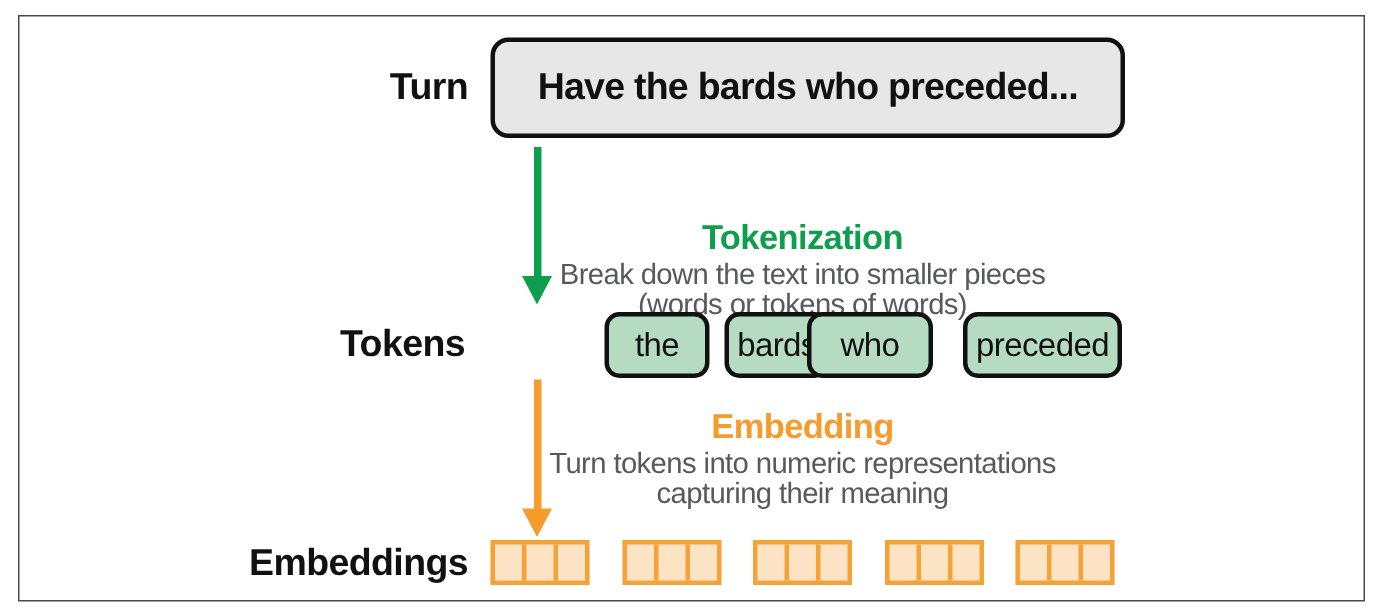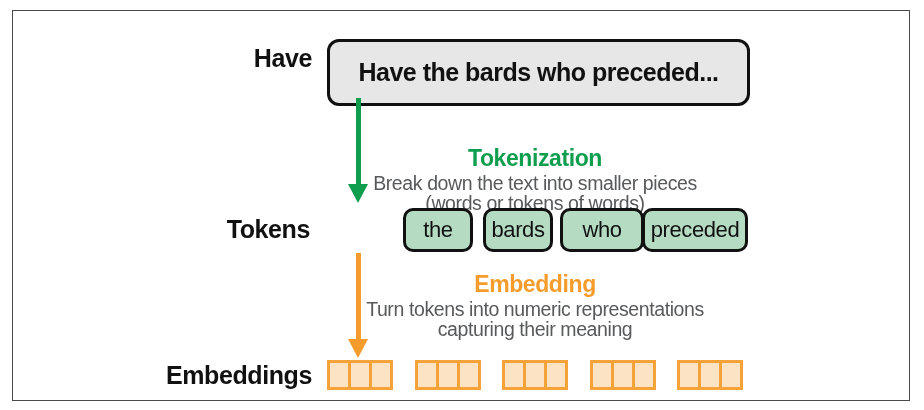--- a/index.html
+++ b/index.html
@@ -39,21 +39,21 @@
     white-space: nowrap;
   }
   .lbl-input      { width: 312px; top: 44px; }
   .lbl-tokens     { width: 310px; top: 215px; }
   .lbl-embeddings { width: 312px; top: 361px; }
 
   
   .input-box {
     position: absolute;
     left: 327px;
-    top: 39px;
+    top: 25px;
     width: 423px;
     height: 67px;
     box-sizing: border-box;
     background: #e7e7e7;
     border: 3px solid #111111;
     border-radius: 12px;
     display: flex;
     align-items: center;
     justify-content: center;
     font-weight: bold;
@@ -116,21 +116,21 @@
     border-radius: 10px;
     display: flex;
     align-items: center;
     justify-content: center;
     font-size: 22px;
     white-space: nowrap;
   }
   .t1 { left: 323px; width: 70px; }
   .t2 { left: 403px; width: 70px; }
   .t3 { left: 483px; width: 70px; }
-  .t4 { left: 560px; width: 84px; }
+  .t4 { left: 538px; width: 84px; }
   .t5 { left: 642px; width: 106px; }
 
   
   .grp {
     position: absolute;
     top: 360px;
     width: 66px;
     height: 30px;
     box-sizing: border-box;
     border: 3px solid #f5a338;
@@ -144,21 +144,21 @@
   .g5 { left: 677px; }
   .grp .cell { flex: 1; }
   .grp .cell + .cell { border-left: 3px solid #f5a338; }
 </style>
 </head>
 <body>
 
 <div class="stage">
   <div class="frame"></div>
 
-  <div class="row-label lbl-input">Have</div>
+  <div class="row-label lbl-input">Turn</div>
   <div class="input-box">
     <span>Have the bards who preceded...</span>
   </div>
 
   <div>
     <div class="arrow-shaft green-shaft"></div>
     <div class="arrow-head green-head"></div>
   </div>
   <div class="anno anno-tokenization">
     <div class="anno-title">Tokenization</div>

